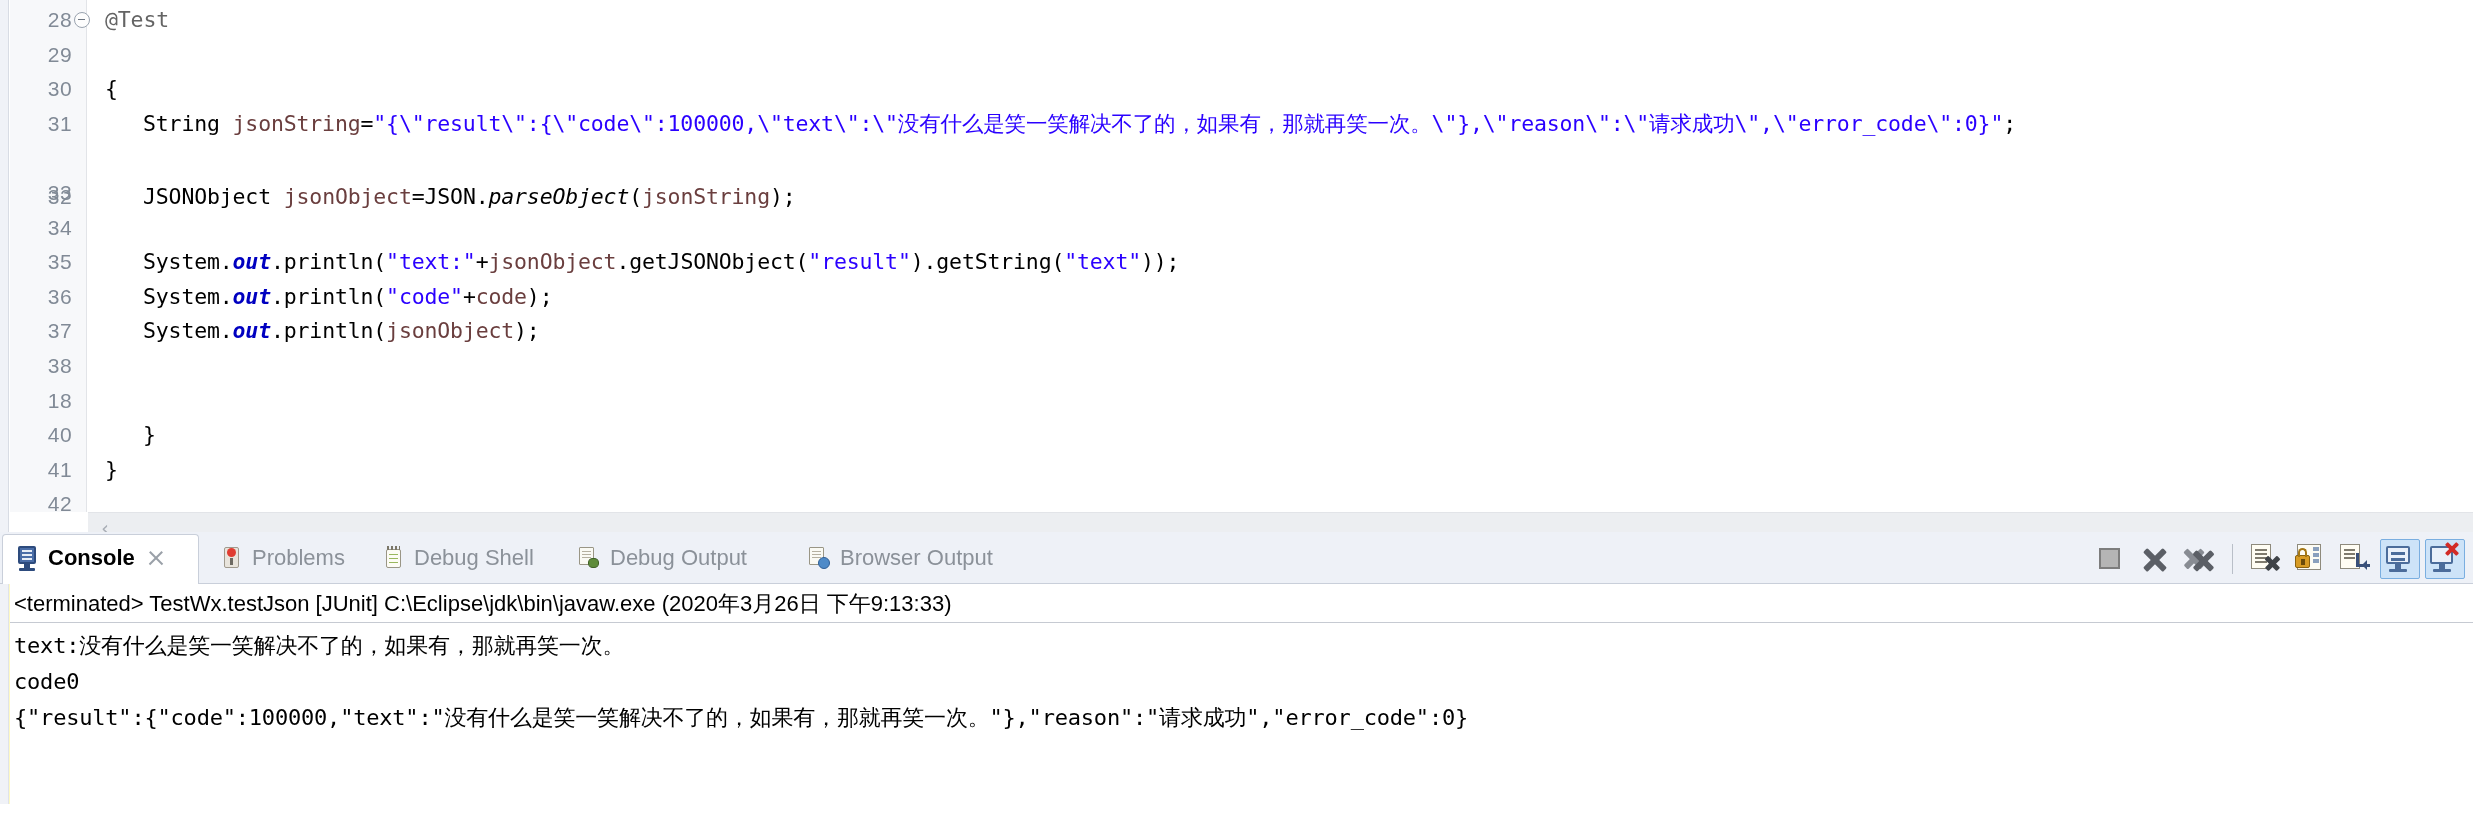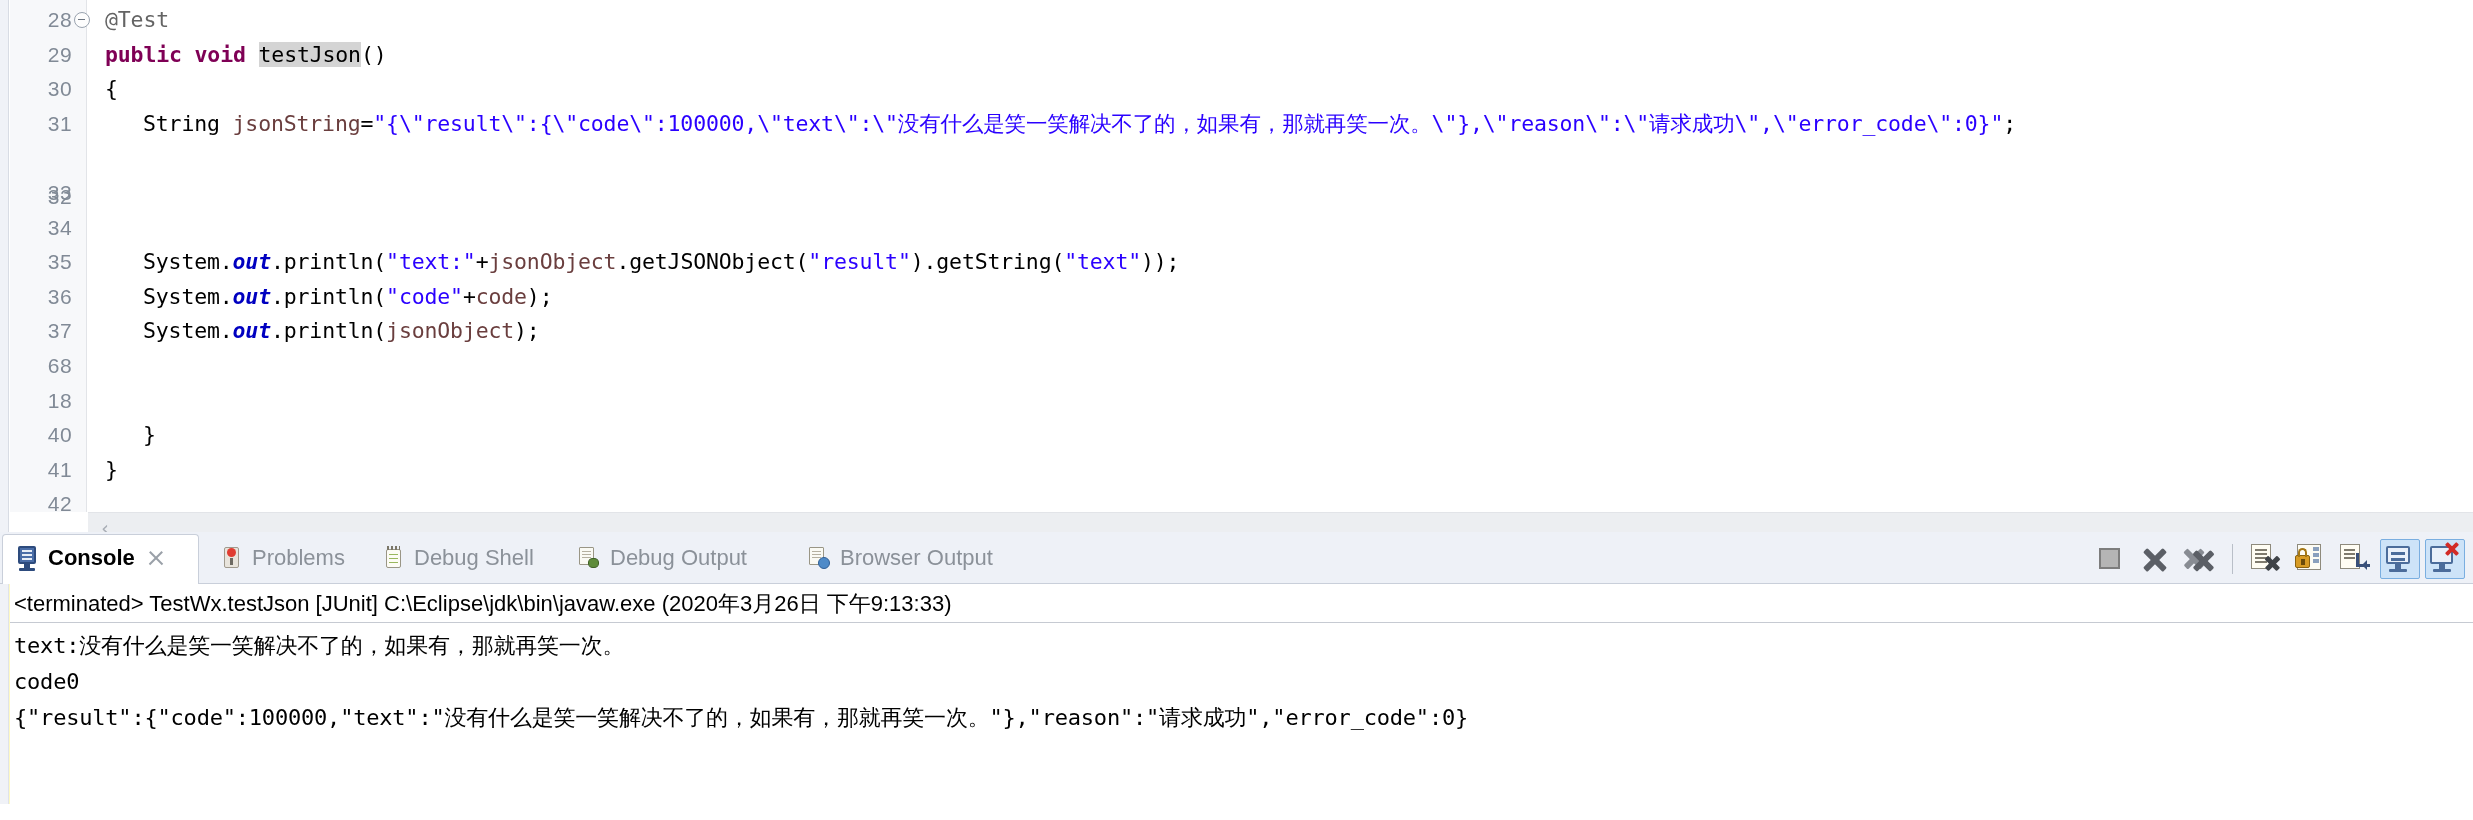--- a/index.html
+++ b/index.html
@@ -386,32 +386,32 @@
   <div id="fold-gutter"></div>
 
   <div id="editor-lines">
       <div class="line-row" style="top: 3px;">
         <div class="line-num">28</div>
         <div class="fold-marker"></div>
         <div class="code-text" style="left: 105px;"><span class="ann">@Test</span></div>
       </div>
       <div class="line-row" style="top: 37.6px;">
         <div class="line-num">29</div>
-        <div class="code-text" style="left: 105px;"><span class="kw">public</span><span> </span><span class="kw">void</span><span> </span><span class="sel">testJson</span><span>()</span></div>
       </div>
       <div class="line-row" style="top: 72.2px;">
         <div class="line-num">30</div>
         <div class="code-text" style="left: 105px;"><span>{</span></div>
       </div>
       <div class="line-row" style="top: 106.8px;">
         <div class="line-num">31</div>
         <div class="code-text" style="left: 143px;"><span>String </span><span class="loc">jsonString</span><span>=</span><span class="str">"{\"result\":{\"code\":100000,\"text\":\"没有什么是笑一笑解决不了的，如果有，那就再笑一次。\"},\"reason\":\"请求成功\",\"error_code\":0}"</span><span>;</span></div>
       </div>
       <div class="line-row" style="top: 141.4px; margin-top: 39px;">
         <div class="line-num">32</div>
+        <div class="code-text" style="left: 143px;"><span>JSONObject </span><span class="loc">jsonObject</span><span>=JSON.</span><span class="stat">parseObject</span><span>(</span><span class="loc">jsonString</span><span>);</span></div>
       </div>
       <div class="line-row" style="top: 176px;">
         <div class="line-num">33</div>
       </div>
       <div class="line-row" style="top: 210.6px;">
         <div class="line-num">34</div>
         <div class="code-text" style="left: 143px;"></div>
       </div>
       <div class="line-row" style="top: 245.2px;">
         <div class="line-num">35</div>
@@ -419,21 +419,21 @@
       </div>
       <div class="line-row" style="top: 279.8px;">
         <div class="line-num">36</div>
         <div class="code-text" style="left: 143px;"><span>System.</span><span class="fld">out</span><span>.println(</span><span class="str">"code"</span><span>+</span><span class="loc">code</span><span>);</span></div>
       </div>
       <div class="line-row" style="top: 314.4px;">
         <div class="line-num">37</div>
         <div class="code-text" style="left: 143px;"><span>System.</span><span class="fld">out</span><span>.println(</span><span class="loc">jsonObject</span><span>);</span></div>
       </div>
       <div class="line-row" style="top: 349px;">
-        <div class="line-num">68</div>
+        <div class="line-num">38</div>
         <div class="code-text" style="left: 143px;"></div>
       </div>
       <div class="line-row" style="top: 383.6px;">
         <div class="line-num">18</div>
         <div class="code-text" style="left: 143px;"></div>
       </div>
       <div class="line-row" style="top: 418.2px;">
         <div class="line-num">40</div>
         <div class="code-text" style="left: 143px;"><span>}</span></div>
       </div>

